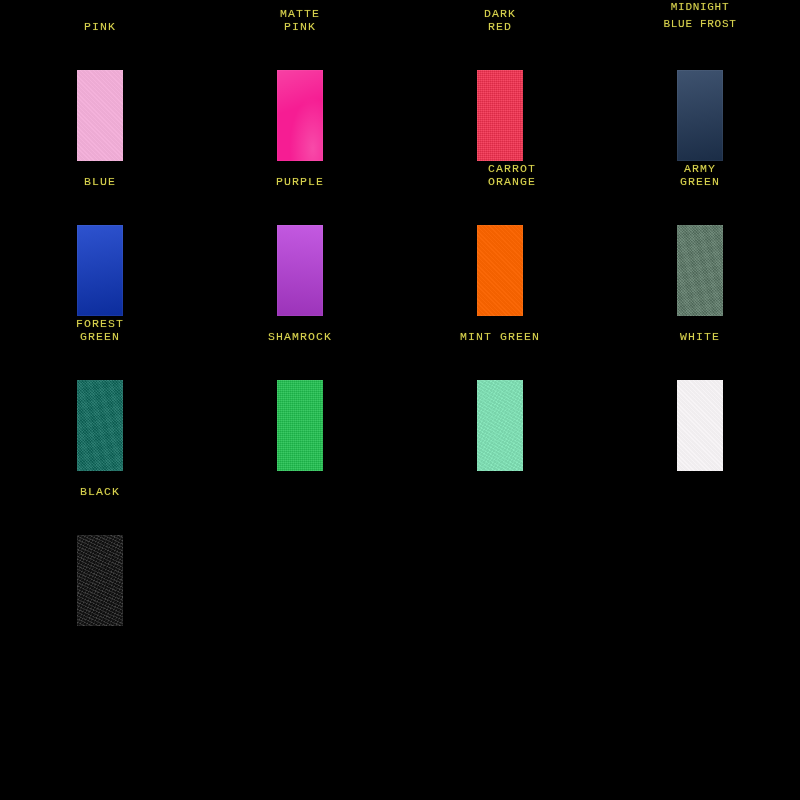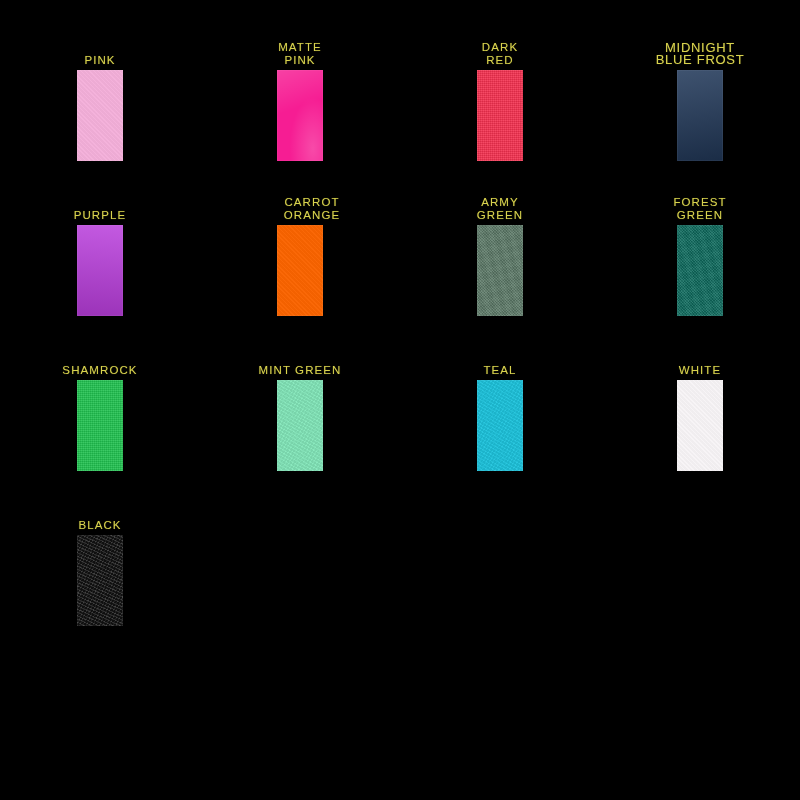--- a/index.html
+++ b/index.html
@@ -18,43 +18,44 @@
     display:grid;
     grid-template-columns:repeat(4,200px);
     grid-auto-rows:155px;
     padding-top:6px;
     box-sizing:border-box;
   }
   .cell{
     display:flex;
     flex-direction:column;
     align-items:center;
-    justify-content:flex-end;
+    justify-content:space-between;
+    font-family:Liberation Mono, monospace;
   }
   .label{
     color:#d8d24f;
     font-size:11.5px;
     letter-spacing:1.1px;
     line-height:12.5px;
     text-align:center;
     text-transform:uppercase;
     white-space:pre-line;
     height:27px;
     display:flex;
     flex-direction:column;
     justify-content:flex-end;
     margin:0;
     padding:0;
     text-shadow:0 0 1px rgba(150,145,40,.55);
     user-select:none;
   }
   .label.small{
-    font-size:13px;
+    font-size:11px;
     letter-spacing:.7px;
-    line-height:12px;
+    line-height:17px;
   }
   .swatch{
     width:46px;
     height:91px;
     margin-top:4px;
     position:relative;
     overflow:hidden;
     background-color:#444;
   }
   
@@ -135,20 +136,26 @@
         </div>
       </div>
       <div class="cell">
         <div class="label small" style="color: rgb(216, 210, 79);">MIDNIGHT
 BLUE FROST</div>
         <div class="swatch" style="background-color: rgb(34, 57, 90);">
           <div class="tex edge grad-dark"></div>
         </div>
       </div>
       <div class="cell">
+        <div class="label" style="color: rgb(216, 210, 79);">BLUE</div>
+        <div class="swatch" style="background-color: rgb(15, 57, 200);">
+          <div class="tex edge grad-dark"></div>
+        </div>
+      </div>
+      <div class="cell">
         <div class="label" style="color: rgb(216, 210, 79);">PURPLE</div>
         <div class="swatch" style="background-color: rgb(185, 61, 220);">
           <div class="tex edge grad-light"></div>
         </div>
       </div>
       <div class="cell">
         <div class="label" style="color: rgb(216, 210, 79); margin-left: 24px;">CARROT
 ORANGE</div>
         <div class="swatch" style="background-color: rgb(250, 100, 0);">
           <div class="tex edge smooth"></div>
@@ -170,26 +177,20 @@
       </div>
       <div class="cell">
         <div class="label" style="color: rgb(216, 210, 79);">SHAMROCK</div>
         <div class="swatch" style="background-color: rgb(32, 194, 79);">
           <div class="tex edge speckle"></div>
         </div>
       </div>
       <div class="cell">
         <div class="label" style="color: rgb(216, 210, 79);">MINT GREEN</div>
         <div class="swatch" style="background-color: rgb(132, 232, 187);">
-          <div class="tex edge matte"></div>
-        </div>
-      </div>
-      <div class="cell">
-        <div class="label" style="color: rgb(216, 210, 79);">TEAL</div>
-        <div class="swatch" style="background-color: rgb(30, 197, 222);">
           <div class="tex edge matte"></div>
         </div>
       </div>
       <div class="cell">
         <div class="label" style="color: rgb(216, 210, 79);">WHITE</div>
         <div class="swatch" style="background-color: rgb(247, 244, 246);">
           <div class="tex edge smooth"></div>
         </div>
       </div>
       <div class="cell">

